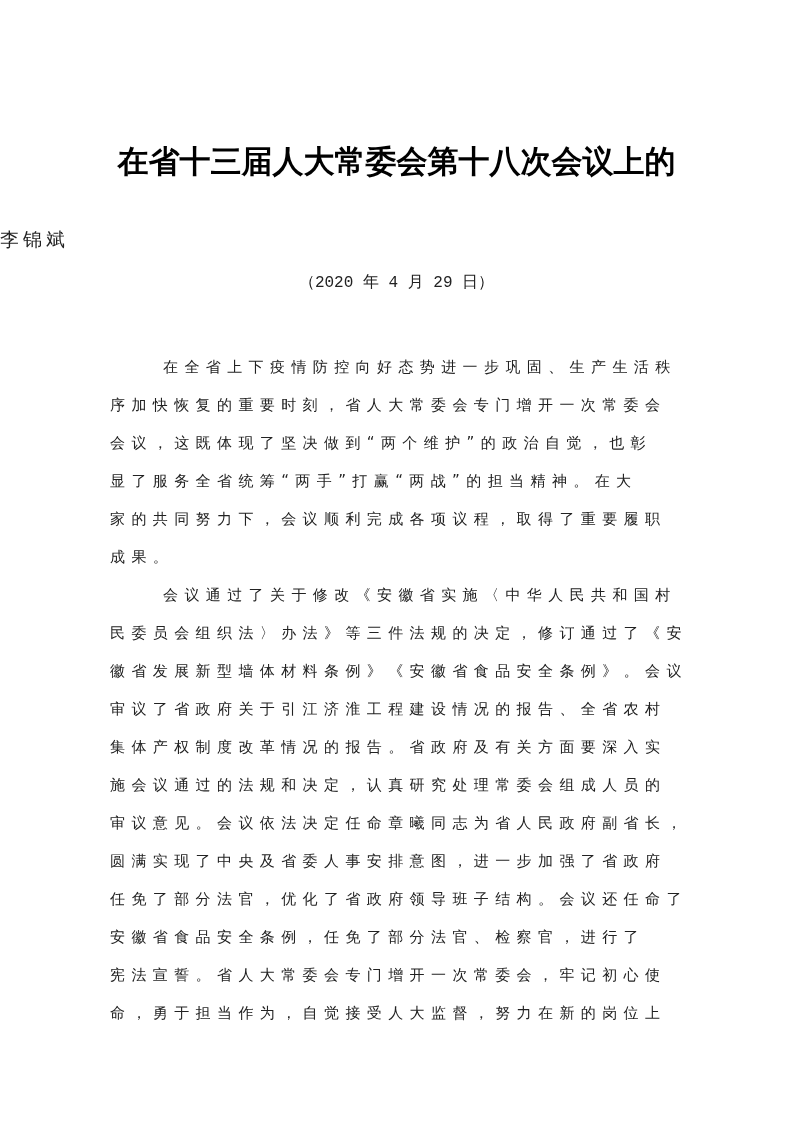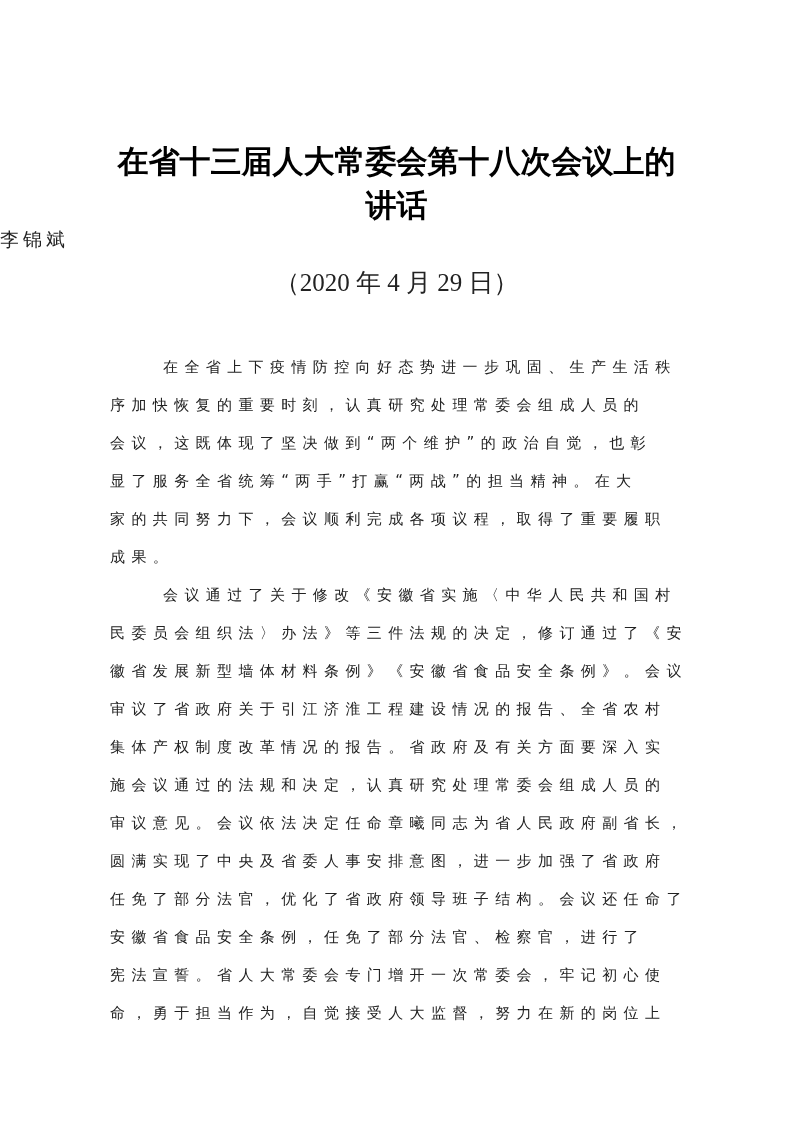--- a/index.html
+++ b/index.html
@@ -13,42 +13,41 @@
   }
   .title.l1 { top: 139px; }
   .title.l2 { top: 183px; }
   .author {
     position: absolute; left: 0; top: 224px; width: 793px; text-align: left;
     font-family: "DejaVu Serif", "Liberation Serif", serif;
     font-size: 19px; line-height: 30px; letter-spacing: 4px; color: #222;
   }
   .date {
     position: absolute; left: 0; top: 268px; width: 793px; text-align: center;
-    font-family: Liberation Serif, serif;
-    font-size: 25px; line-height: 30px; color: #222;
+    font-family: Liberation Mono, monospace;
+    font-size: 16px; line-height: 30px; color: #222;
   }
   .line {
     position: absolute; left: 110px; width: 600px; white-space: nowrap;
     font-family: "DejaVu Sans", "Liberation Sans", sans-serif;
     font-size: 15px; line-height: 28px; letter-spacing: 6.4px; color: #222;
   }
   .line.indent { left: 163px; }
 </style>
 </head>
 <body>
 
 <div class="page">
   <div class="title l1">在省十三届人大常委会第十八次会议上的</div>
-  <div class="title l2">讲话</div>
   <div class="author">李锦斌</div>
   <div class="date">（2020 年 4 月 29 日）</div>
 
   <div>
     <div class="line indent" style="top:353px">在全省上下疫情防控向好态势进一步巩固、生产生活秩</div>
-    <div class="line" style="top:391px">序加快恢复的重要时刻，认真研究处理常委会组成人员的</div>
+    <div class="line" style="top:391px">序加快恢复的重要时刻，省人大常委会专门增开一次常委会</div>
     <div class="line" style="top:429px">会议，这既体现了坚决做到“两个维护”的政治自觉，也彰</div>
     <div class="line" style="top:467px">显了服务全省统筹“两手”打赢“两战”的担当精神。在大</div>
     <div class="line" style="top:505px">家的共同努力下，会议顺利完成各项议程，取得了重要履职</div>
     <div class="line" style="top:543px">成果。</div>
   </div>
 
   <div>
     <div class="line indent" style="top:581px">会议通过了关于修改《安徽省实施〈中华人民共和国村</div>
     <div class="line" style="top:619px">民委员会组织法〉办法》等三件法规的决定，修订通过了《安</div>
     <div class="line" style="top:657px">徽省发展新型墙体材料条例》《安徽省食品安全条例》。会议</div>

